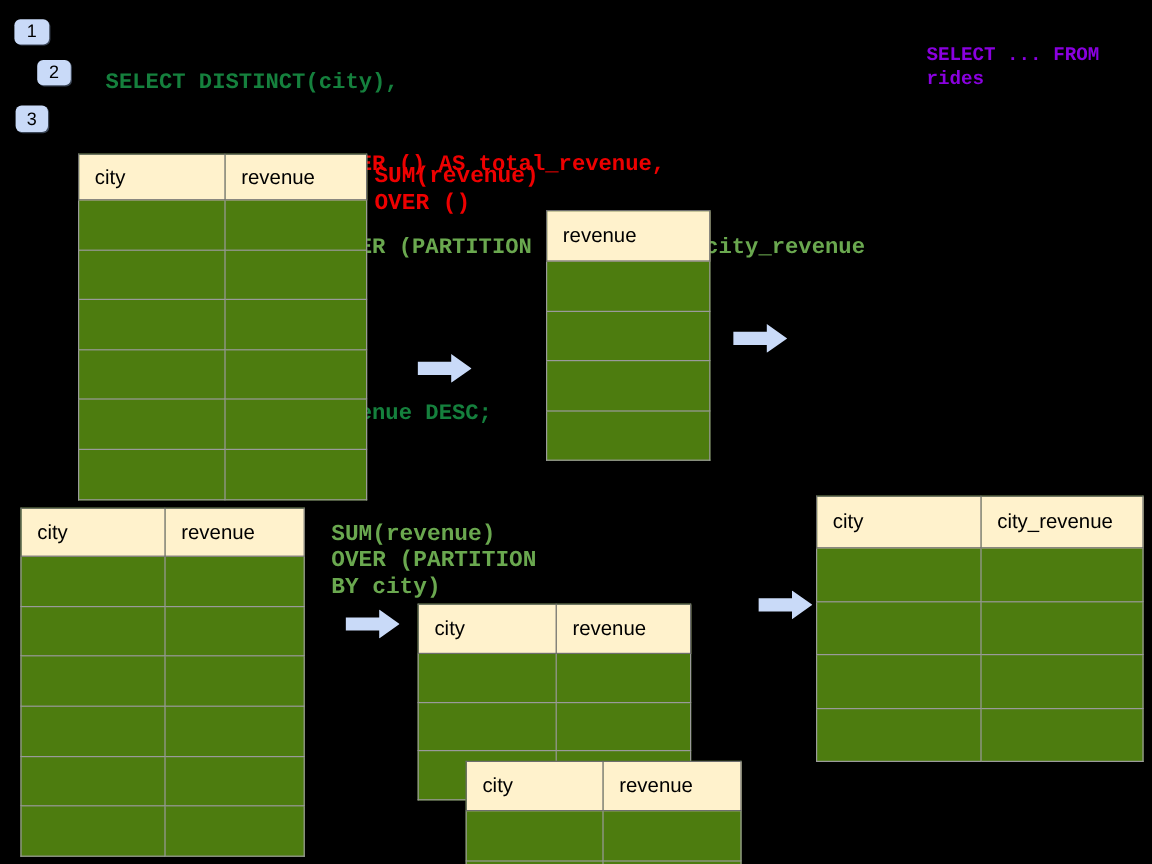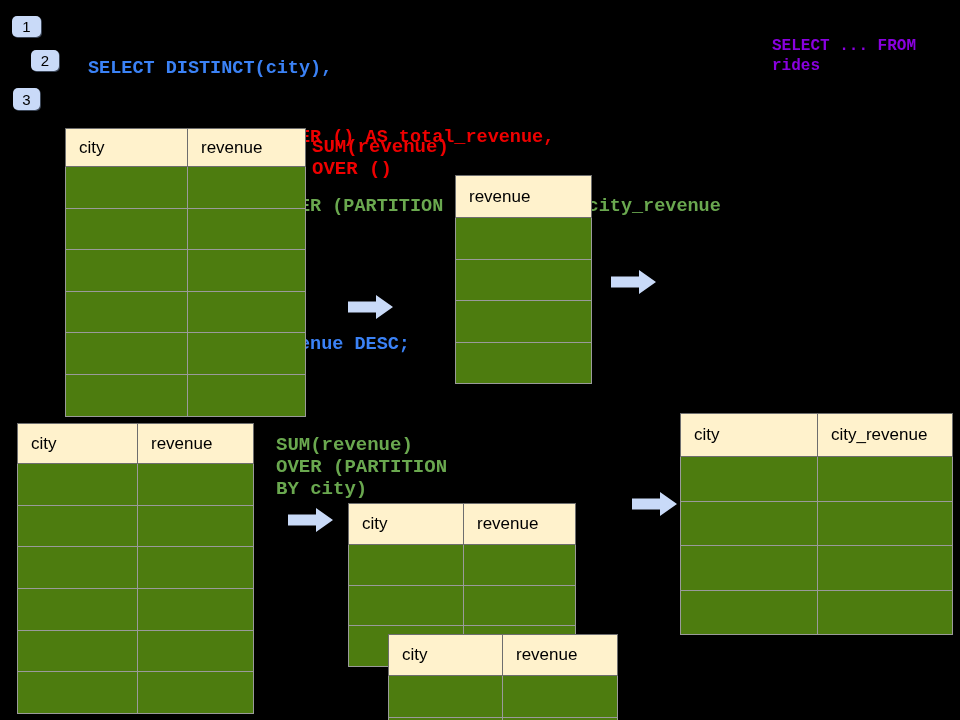--- a/index.html
+++ b/index.html
@@ -14,21 +14,21 @@
     font:400 15px "Liberation Sans",sans-serif;
     box-shadow:1px 1px 0 rgba(110,130,160,.55);
   }
   #badge-1{left:12px;top:16px;width:29px;height:21px;}
   #badge-2{left:31px;top:50px;width:28px;height:21px;}
   #badge-3{left:13px;top:88px;width:27px;height:22px;}
   
   .mono{font-family:"Liberation Mono",monospace;font-weight:bold;white-space:pre;}
   .code-main{position:absolute;left:88px;top:11px;font-size:18.5px;line-height:23px;}
   .code-line{white-space:pre;}
-  .c-purple{color:#3b82f6;}
+  .c-purple{color:#15803d;}
   .c-red{color:#EE0000;}
   .c-green{color:#6AA84F;}
   .side-code{
     position:absolute;left:772px;top:36px;font-size:16px;line-height:20px;
     white-space:pre-line;color:#8A00E0;
   }
   .annot{position:absolute;font-size:19px;line-height:22px;white-space:pre-line;}
   #annot-total{left:312px;top:136px;color:#EE0000;}
   #annot-partition{left:276px;top:434px;color:#6AA84F;}
   

